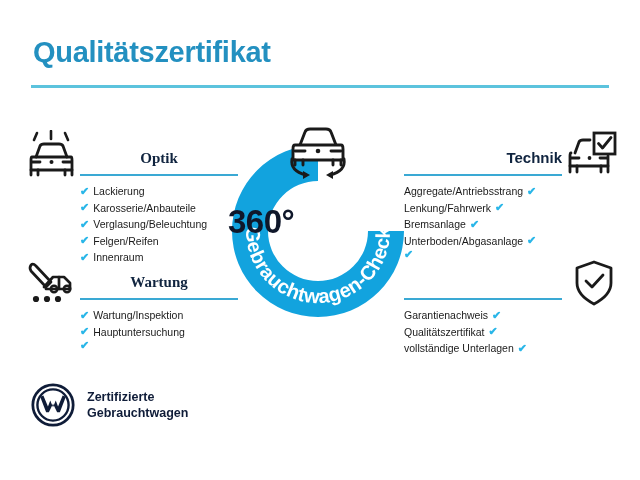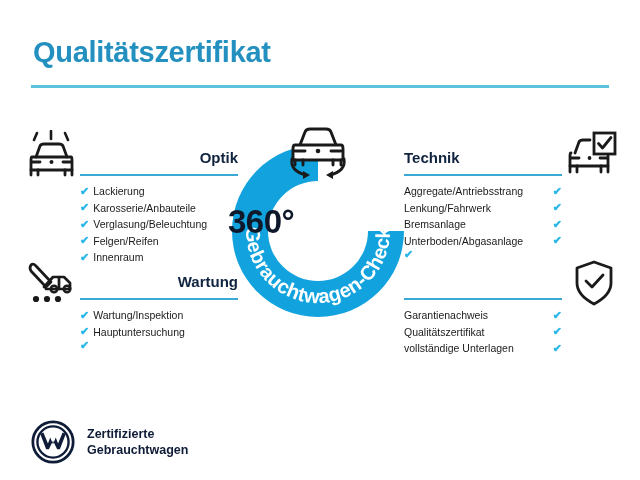--- a/index.html
+++ b/index.html
@@ -84,28 +84,28 @@
 
   .check {
     color: #29b6e8;
     font-size: 11px;
     font-weight: bold;
     line-height: 1;
     flex: 0 0 auto;
   }
 
   
-  .left .sec-title { text-align: right; }
+  .left .sec-title { text-align: center; font-family: Liberation Serif, serif; }
   .left .sec-rule { left: 0; width: 158px; }
   .left .item { justify-content: flex-start; }
 
   
-  .right .sec-title { }
+  .right .sec-title { text-align: right; }
   .right .sec-rule { right: 0; left: auto; width: 158px; }
-  .right .item { justify-content: space-between; }
+  .right .item { justify-content: flex-start; }
 
   
   #sec-optik    { left: 80px;  top: 148px; width: 158px; }
   #sec-wartung  { left: 80px;  top: 272px; width: 158px; }
   #sec-technik  { left: 404px; top: 148px; width: 158px; }
   #sec-garantie { left: 404px; top: 272px; width: 158px; }
 
   
   .sec-icon {
     position: absolute;
@@ -142,21 +142,21 @@
     left: 52px;
     top: -18px;
     width: 76px;
     height: 62px;
   }
 
   
   .footer {
     position: absolute;
     left: 31px;
-    top: 420px;
+    top: 383px;
     display: flex;
     align-items: center;
     gap: 12px;
   }
   .vw-mark { width: 44px; height: 44px; flex: 0 0 auto; }
   .footer-text {
     font-size: 12.5px;
     font-weight: bold;
     color: #0f1c38;
     line-height: 16px;

